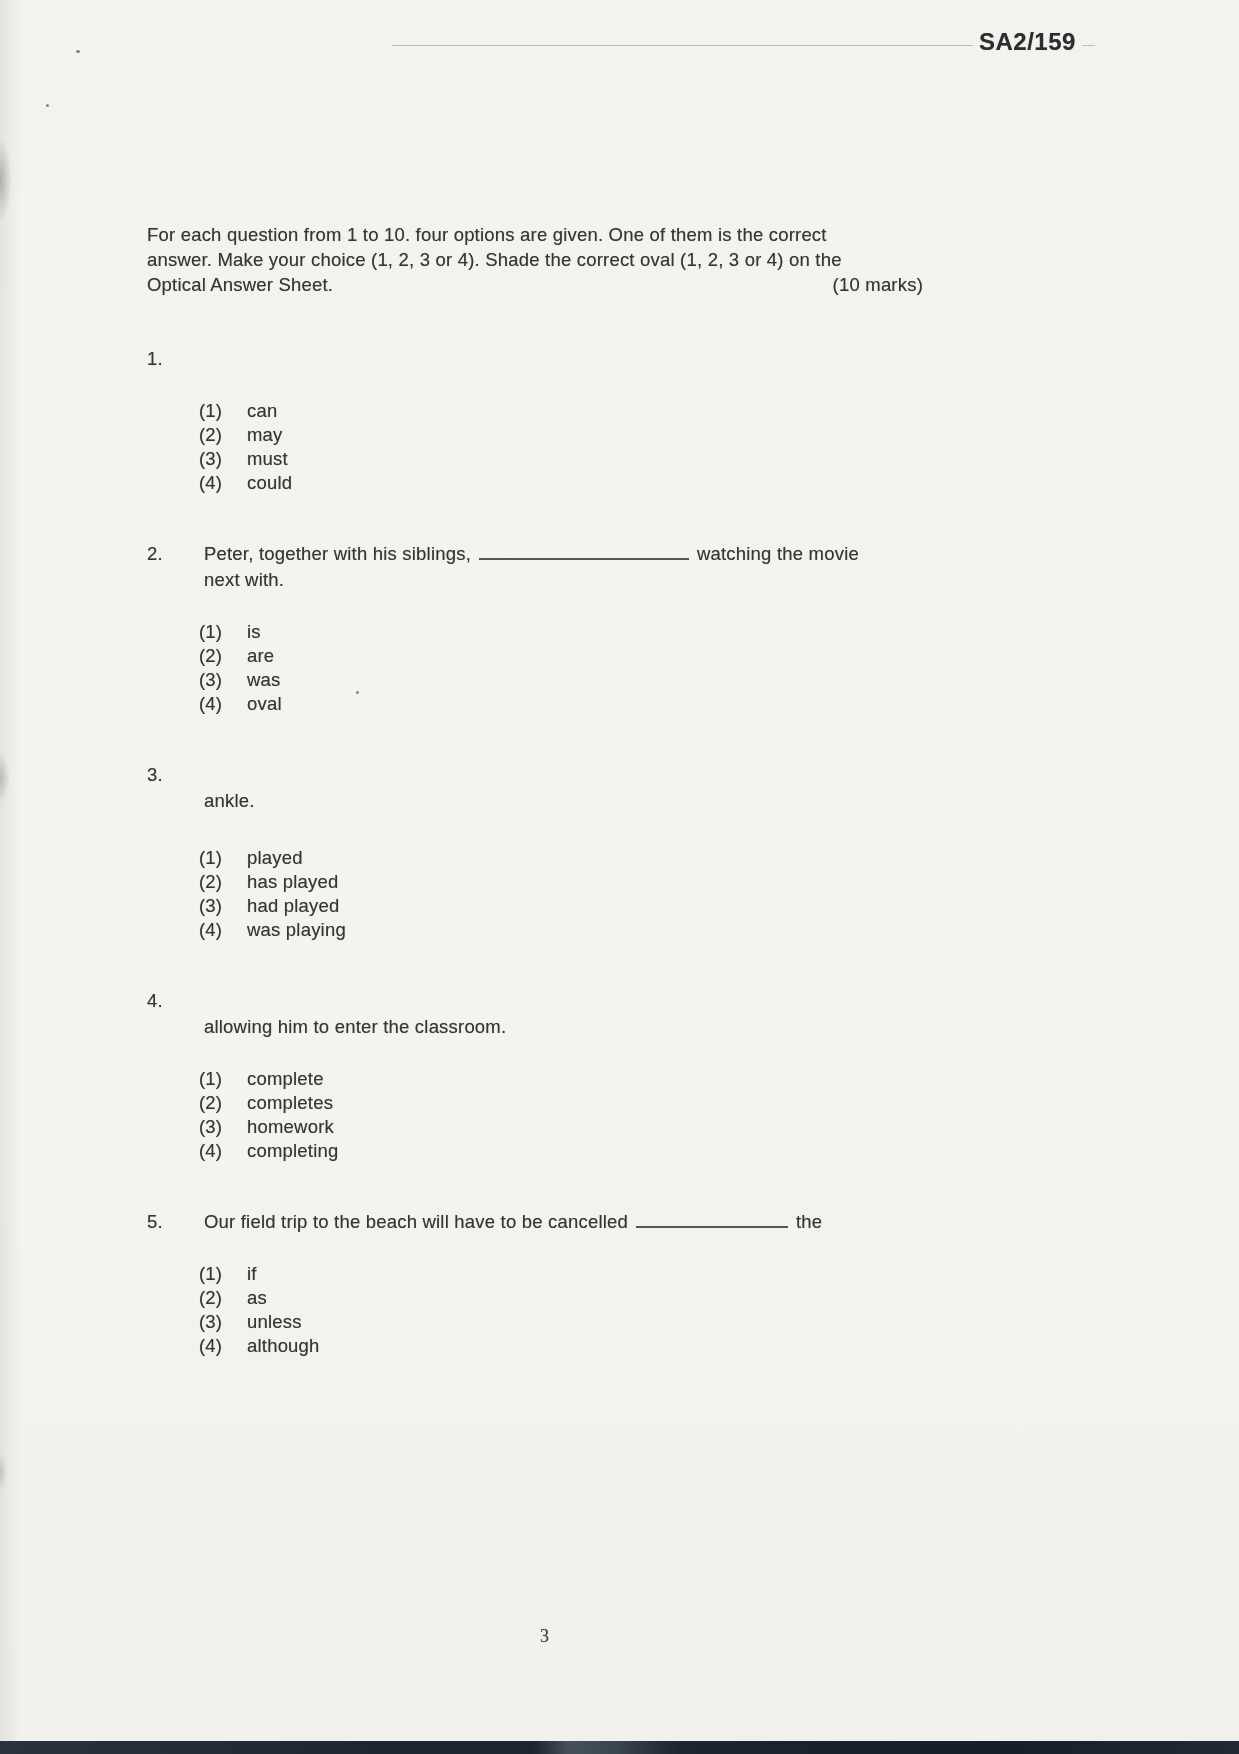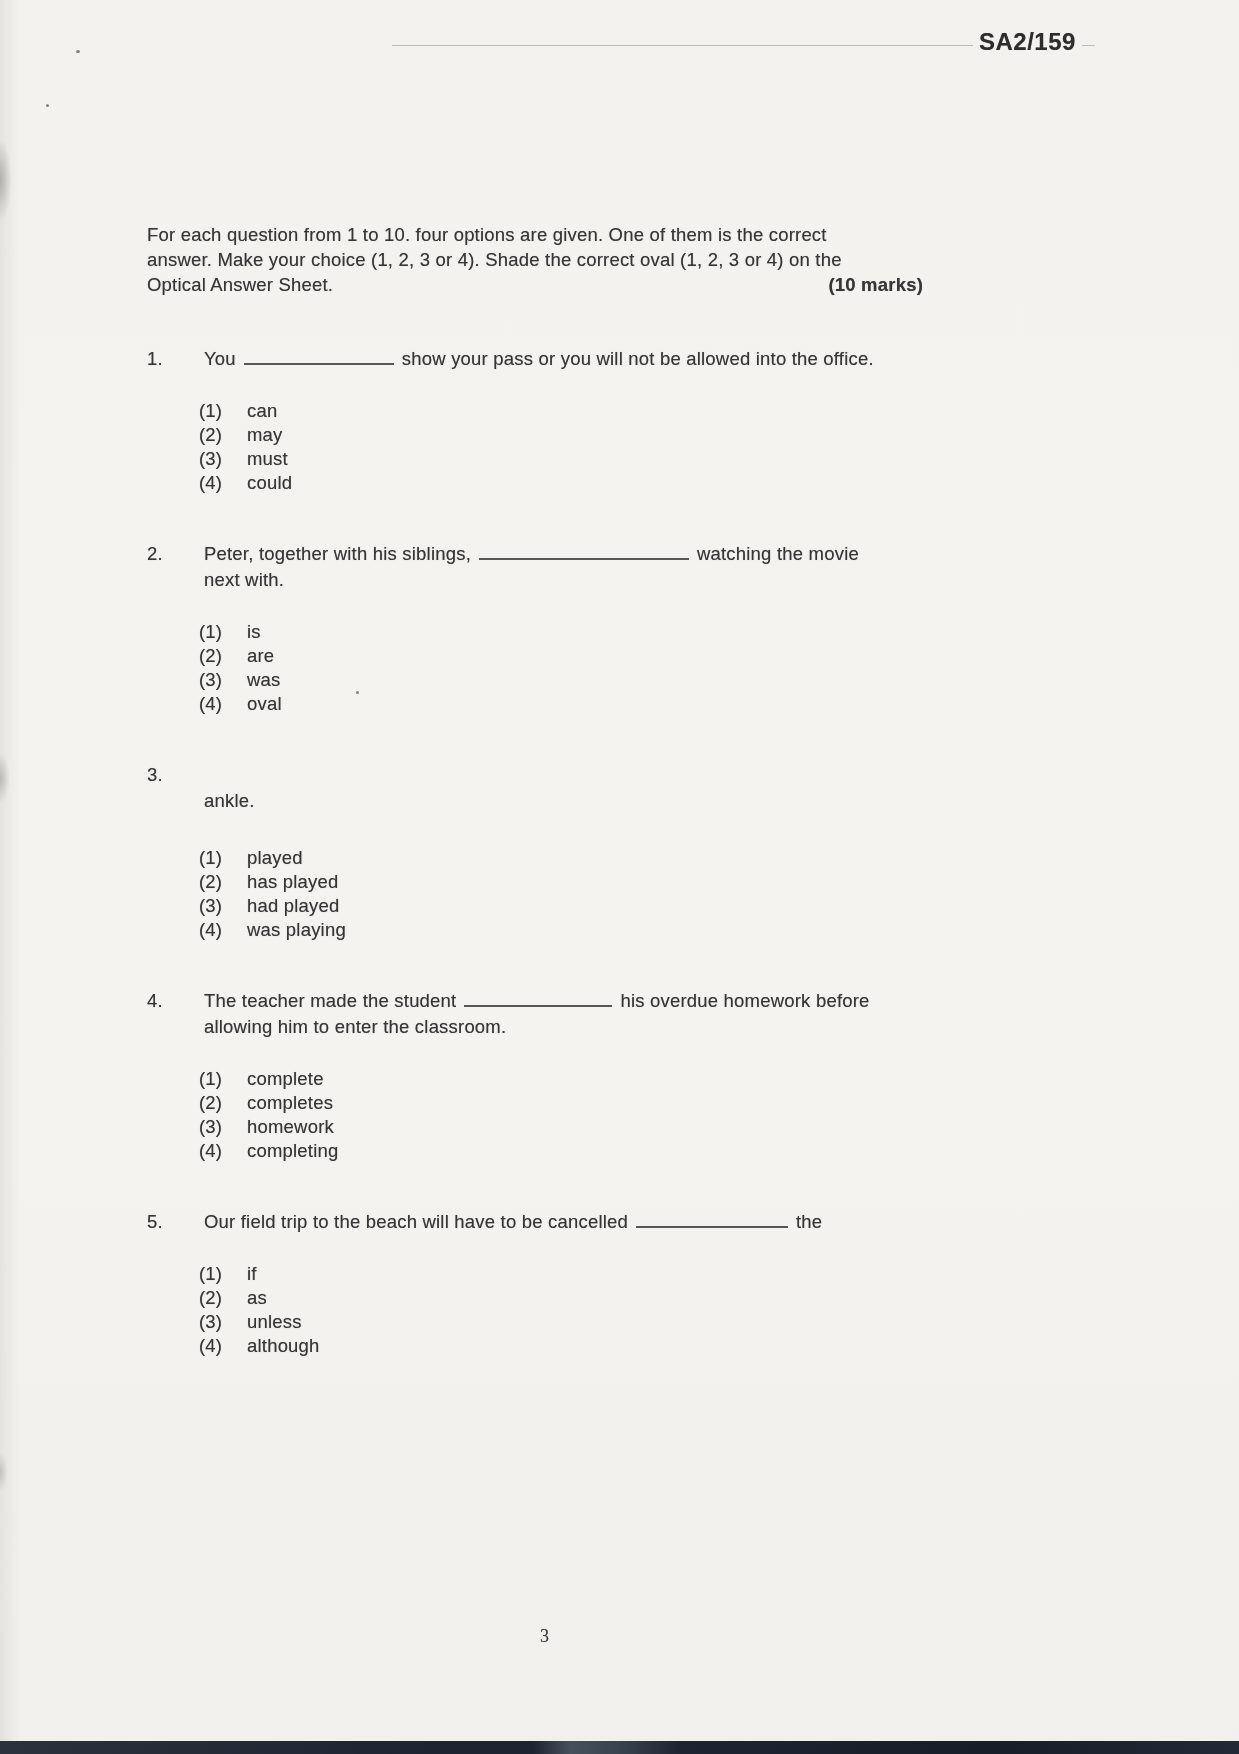--- a/index.html
+++ b/index.html
@@ -28,21 +28,21 @@
   }
   
   .content { position: absolute; top: 0; left: 4px; width: 100%; }
   .instructions {
     position: relative;
     margin: 222px 0 0 143px;
     width: 790px;
     font-size: 18.5px; line-height: 25px; letter-spacing: 0.2px;
   }
   .instr-line { white-space: nowrap; }
-  .marks { position: absolute; right: 14px; bottom: 0; white-space: nowrap; font-weight: bold; }
+  .marks { position: absolute; right: 14px; bottom: 0; white-space: nowrap; }
   
   #questions { margin-left: 143px; }
   .question { margin-top: 46px; font-size: 18.5px; line-height: 26px; letter-spacing: 0.2px; }
   .question.q0 { margin-top: 49px; }
   .q-line1 { display: flex; white-space: nowrap; }
   .q-num { width: 57px; flex: 0 0 57px; }
   .q-before { }
   .blank {
     display: inline-block;
     border-bottom: 2px solid #565656;
@@ -106,21 +106,20 @@
     <div class="instr-line">For each question from 1 to 10. four options are given. One of them is the correct</div>
     <div class="instr-line">answer. Make your choice (1, 2, 3 or 4). Shade the correct oval (1, 2, 3 or 4) on the</div>
     <div class="instr-line">Optical Answer Sheet.</div>
     <span class="marks">(10 marks)</span>
   </div>
 
   <div id="questions">
       <div class="question q0">
     <div class="q-line1">
       <span class="q-num">1.</span>
-      <span class="q-body"><span class="q-before">You</span><span class="blank"></span><span class="q-after">show your pass or you will not be allowed into the office.</span></span>
     </div>
 
     <div class="q-options">
           <div class="opt">
             <span class="opt-num">(1)</span>
             <span class="opt-label">can</span>
           </div>
           <div class="opt">
             <span class="opt-num">(2)</span>
             <span class="opt-label">may</span>
@@ -180,21 +179,20 @@
           </div>
           <div class="opt">
             <span class="opt-num">(4)</span>
             <span class="opt-label">was playing</span>
           </div>
         </div>
   </div>
       <div class="question q3">
     <div class="q-line1">
       <span class="q-num">4.</span>
-      <span class="q-body"><span class="q-before">The teacher made the student</span><span class="blank"></span><span class="q-after">his overdue homework before</span></span>
     </div>
     <div class="q-line2">allowing him to enter the classroom.</div>
     <div class="q-options">
           <div class="opt">
             <span class="opt-num">(1)</span>
             <span class="opt-label">complete</span>
           </div>
           <div class="opt">
             <span class="opt-num">(2)</span>
             <span class="opt-label">completes</span>

